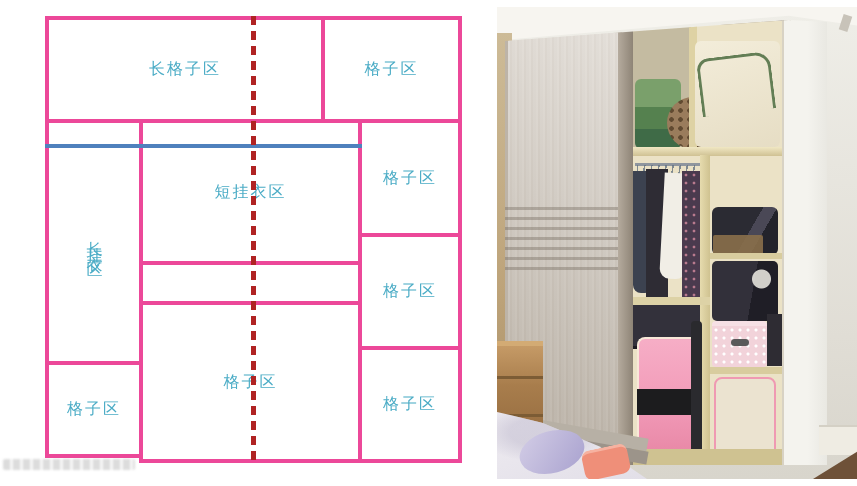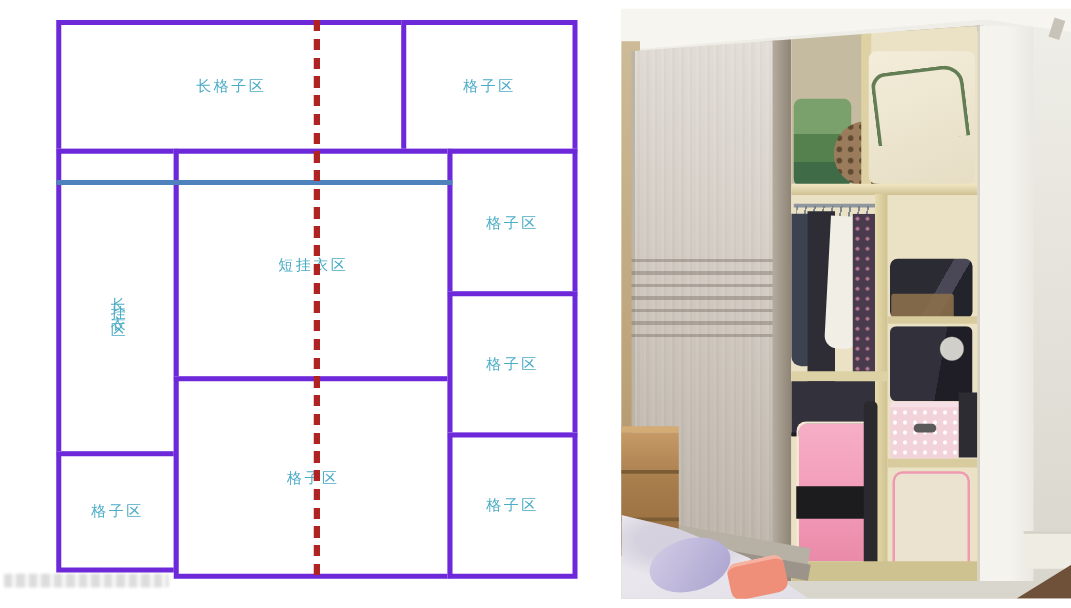--- a/index.html
+++ b/index.html
@@ -4,30 +4,30 @@
 <style>
   * { margin:0; padding:0; box-sizing:border-box; }
   html,body { background:#fff; }
   .stage {
     position:relative; width:857px; height:486px; background:#fff; overflow:hidden;
     font-family:"DejaVu Sans","Liberation Sans",sans-serif;
   }
 
   
   .dbox {
-    position:absolute; border:4px solid #6d28d9; background:#fff;
+    position:absolute; border:4px solid #ec4899; background:#fff;
     display:flex; align-items:center; justify-content:center;
-    color:#4bacc6; font-size:12px; letter-spacing:2px; z-index:1;
+    color:#4bacc6; font-size:16px; letter-spacing:2px; z-index:1;
   }
   .dbox.vertical span{ writing-mode:vertical-rl; text-orientation:upright; letter-spacing:7px; }
   #box-a { left:45px;  top:16px;  width:280px; height:107px; }
   #box-b { left:321px; top:16px;  width:141px; height:107px; }
   #box-c { left:45px;  top:119px; width:98px;  height:246px; }
   #box-d { left:45px;  top:361px; width:98px;  height:97px;  }
-  #box-e { left:139px; top:119px; width:223px; height:186px; }
+  #box-e { left:139px; top:119px; width:223px; height:146px; }
   #box-f { left:139px; top:301px; width:223px; height:162px; }
   #box-g { left:358px; top:119px; width:104px; height:118px; }
   #box-h { left:358px; top:233px; width:104px; height:117px; }
   #box-i { left:358px; top:346px; width:104px; height:117px; }
 
   .rod-line {
     position:absolute; left:45px; top:144px; width:317px; height:4px;
     background:#4f81bd; z-index:3;
   }
   .center-line {

